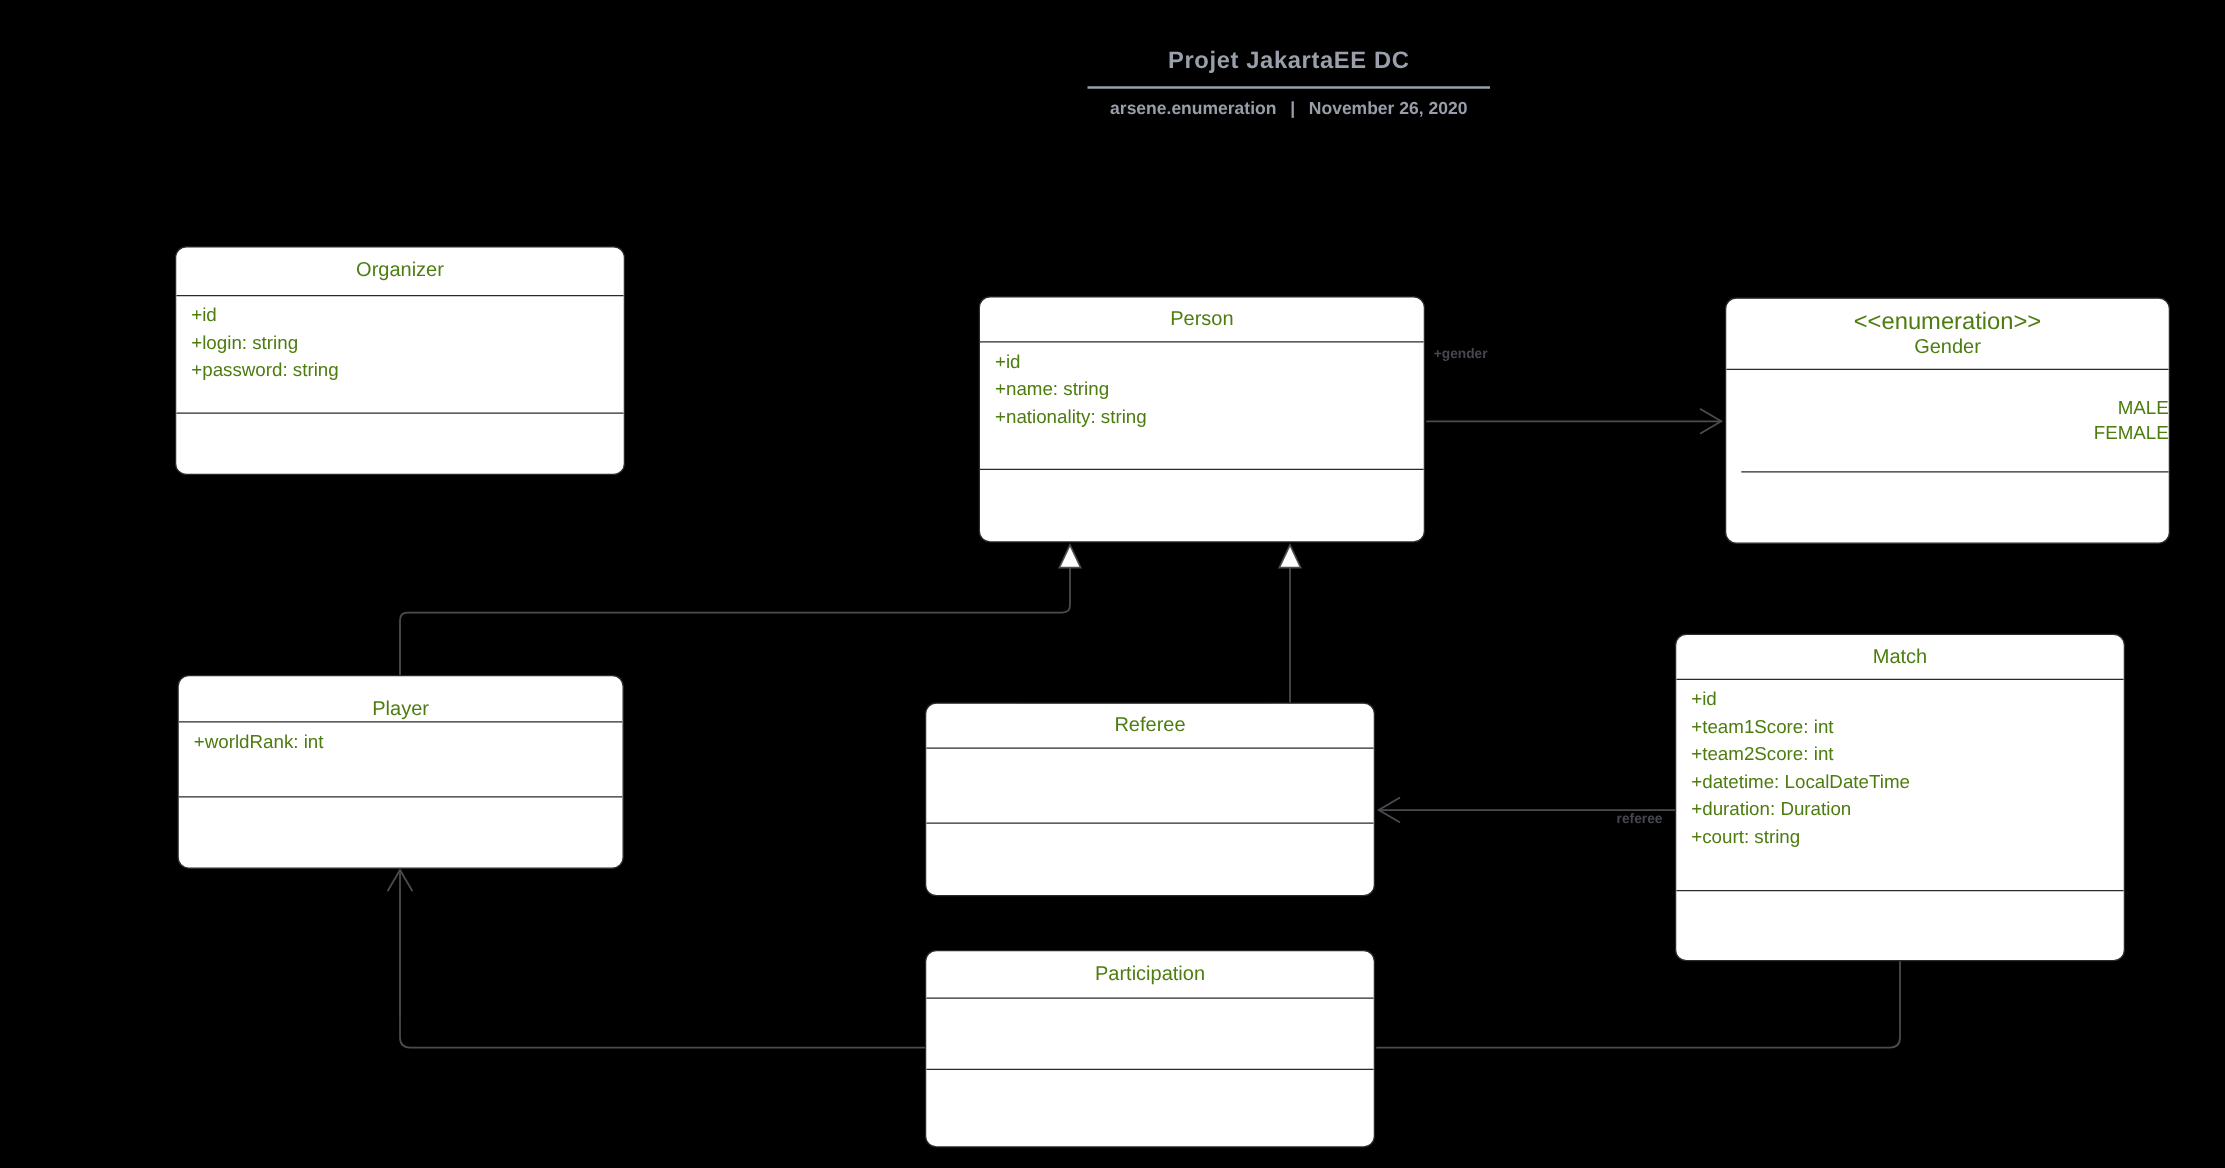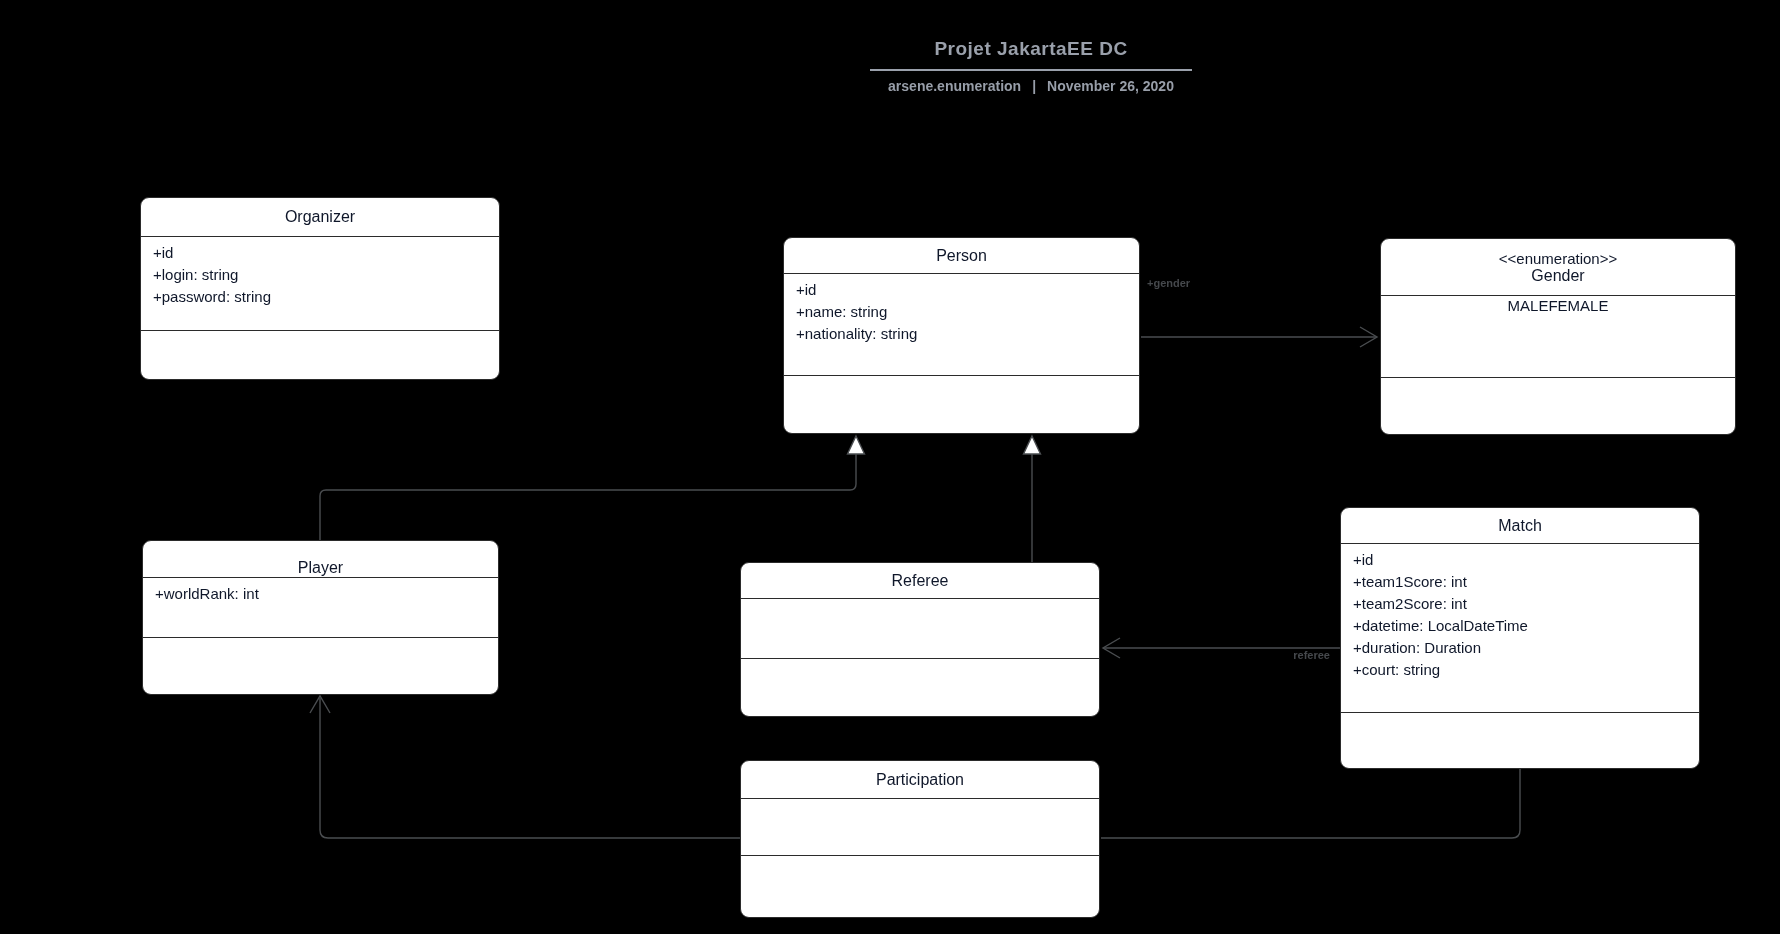--- a/index.html
+++ b/index.html
@@ -15,32 +15,32 @@
     padding-bottom:9px; border-bottom:2px solid #9aa0ab; white-space:nowrap;
   }
   .diagram-meta {
     margin-top:7px; font-size:14px; font-weight:bold; color:#989ea9; white-space:nowrap;
   }
   .diagram-meta .sep { margin:0 11px; }
 
   
   .uml-box {
     position:absolute; background:#ffffff; border:1.5px solid #2b2b2b;
-    border-radius:9px; box-sizing:border-box; color:#0f172a; overflow:hidden;
+    border-radius:9px; box-sizing:border-box; color:#4d7c0f; overflow:hidden;
   }
   .uml-header {
     display:flex; flex-direction:column; align-items:center; justify-content:center;
     font-size:16px; border-bottom:1px solid #2b2b2b; box-sizing:border-box; text-align:center;
   }
-  .uml-header .stereotype { font-size:15px; }
+  .uml-header .stereotype { font-size:19px; }
   .uml-section { box-sizing:border-box; font-size:15px; line-height:22px; padding:5px 12px 0 12px; }
   .uml-section.divided { border-bottom:1px solid #2b2b2b; }
   .uml-section.centered {
-    display:flex; flex-direction:row; align-items:flex-start; justify-content:center;
-    padding:0; line-height:20px;
+    display:flex; flex-direction:column; align-items:flex-end; justify-content:center;
+    padding:0; line-height:20px;margin-left:12px;
   }
 
   
   svg.edges { position:absolute; left:0; top:0; pointer-events:none; }
   .edge-line { fill:none; stroke:#4a4d50; stroke-width:1.4; }
   .gen-head { fill:#ffffff; stroke:#4a4d50; stroke-width:1.4; }
   .open-head { fill:none; stroke:#4a4d50; stroke-width:1.4; }
 
   .edge-label {
     position:absolute; font-size:11px; font-weight:bold; color:#45484c; white-space:nowrap;

